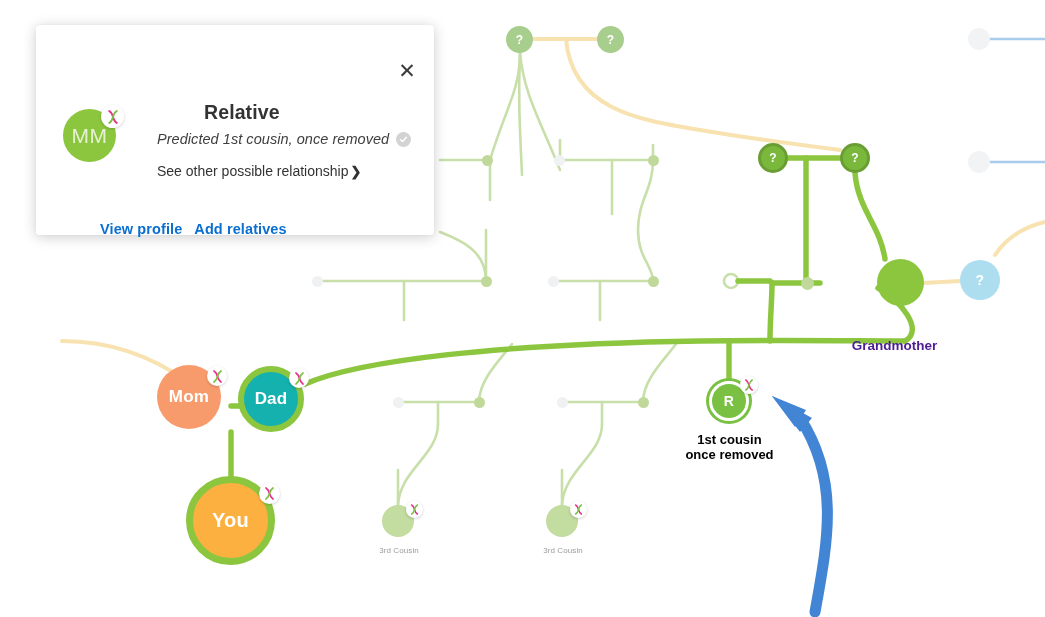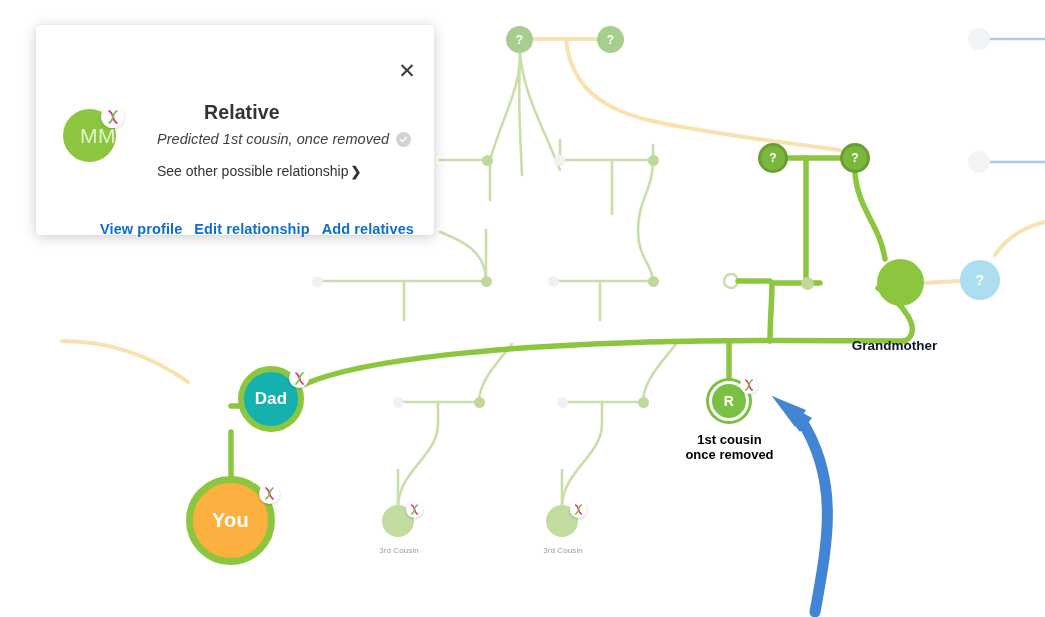--- a/index.html
+++ b/index.html
@@ -50,21 +50,21 @@
     user-select: none;
   }
   .node-label.faint {
     color: #9b9b9b;
     font-size: 8px;
     font-weight: 400;
     letter-spacing: .1px;
   }
   .node-label.plain {
     font-weight: 600;
-    color: #0f172a;
+    color: #4c1d95;
     font-size: 13.5px;
   }
 
   
   .dna-badge {
     position: absolute;
     width: 22px;
     height: 22px;
     border-radius: 50%;
     background: #ffffff;
@@ -104,21 +104,21 @@
   #card-avatar {
     position: absolute;
     left: 27px;
     top: 84px;
     width: 53px;
     height: 53px;
     border-radius: 50%;
     background: #8CC63E;
     display: flex;
     align-items: center;
-    justify-content: flex-end;
+    justify-content: center;
     color: #e6f2cf;
     font-size: 21px;
     font-weight: 400;
     letter-spacing: .5px;
   }
   #card-avatar .dna-badge {
     right: -8px;
     top: -4px;
     width: 23px;
     height: 23px;
@@ -346,20 +346,29 @@
   <div class="dot green" style="left:648px;top:276px;width:11px;height:11px;"></div>
   <div class="dot grey" style="left:393px;top:397px;width:11px;height:11px;"></div>
   <div class="dot green" style="left:474px;top:397px;width:11px;height:11px;"></div>
   <div class="dot grey" style="left:557px;top:397px;width:11px;height:11px;"></div>
   <div class="dot green" style="left:638px;top:397px;width:11px;height:11px;"></div>
   <div class="dot green" style="left:801px;top:277px;width:13px;height:13px;"></div>
 
   <div class="edge-stub" style="left:968px;top:28px;"></div>
   <div class="edge-stub" style="left:968px;top:151px;"></div>
 
+  <div class="node" id="node-mom">
+    <span>Mom</span>
+    <span class="dna-badge">
+      <svg width="11" height="13" viewBox="0 0 11 13">
+        <path d="M2 1 C 7 4, 4 9, 9 12" stroke="#E8308A" stroke-width="1.7" fill="none" stroke-linecap="round"></path>
+        <path d="M9 1 C 4 4, 7 9, 2 12" stroke="#7AC143" stroke-width="1.7" fill="none" stroke-linecap="round"></path>
+      </svg>
+    </span>
+  </div>
 
   <div class="node" id="node-dad">
     <span>Dad</span>
     <span class="dna-badge">
       <svg width="11" height="13" viewBox="0 0 11 13">
         <path d="M2 1 C 7 4, 4 9, 9 12" stroke="#E8308A" stroke-width="1.7" fill="none" stroke-linecap="round"></path>
         <path d="M9 1 C 4 4, 7 9, 2 12" stroke="#7AC143" stroke-width="1.7" fill="none" stroke-linecap="round"></path>
       </svg>
     </span>
   </div>
@@ -449,18 +458,17 @@
         </svg>
       </span>
     </div>
 
     <div id="card-link-other">
       <span>See other possible relationship</span><span class="chev">❯</span>
     </div>
 
     <div id="card-actions">
       <span class="action">View profile</span>
-      <span class="action">Edit relationship</span>
       <span class="action">Add relatives</span>
     </div>
   </div>
 
 </div>
 
 </body></html>

